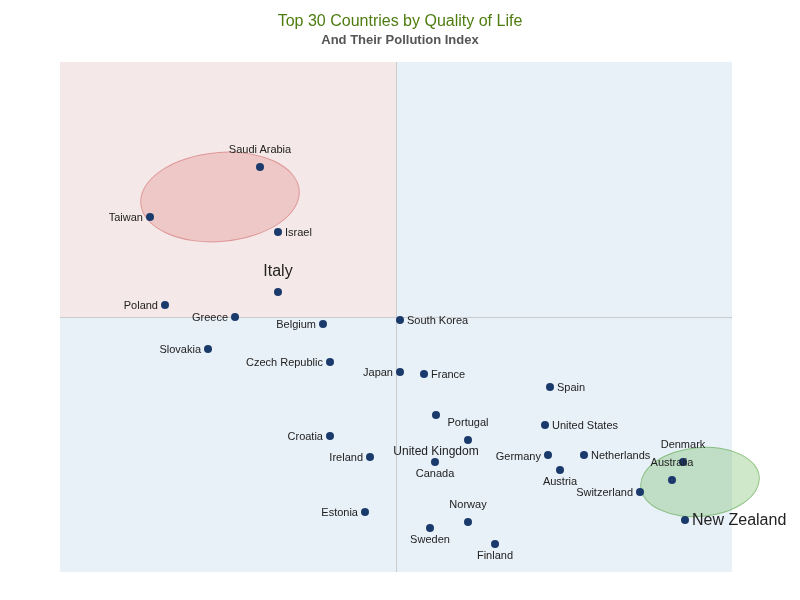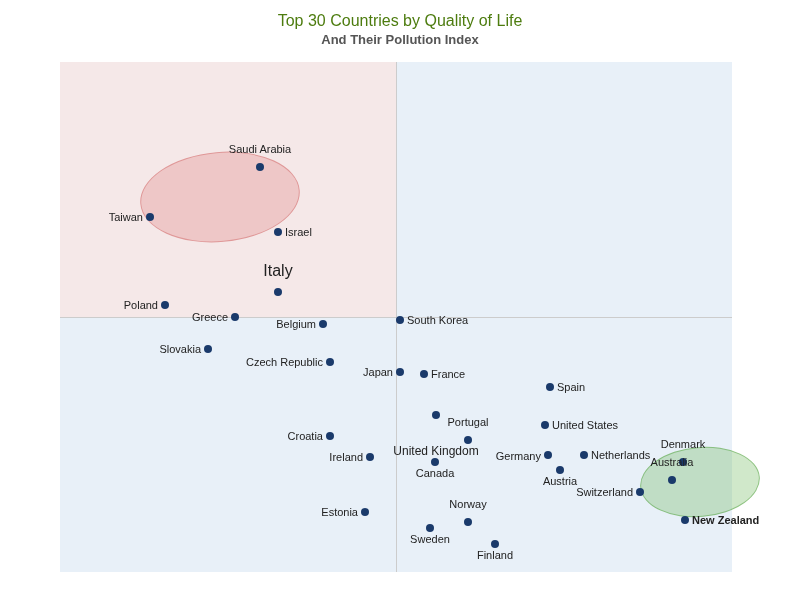--- a/index.html
+++ b/index.html
@@ -197,19 +197,19 @@
         <div style="position: absolute; font-size: 11px; color: rgb(34, 34, 34); white-space: nowrap; left: 612px; top: 406px; transform: translate(-50%, -100%);">Australia</div>
         <div class="point" style="left: 580px; top: 430px;"></div>
         <div style="position: absolute; font-size: 11px; color: rgb(34, 34, 34); white-space: nowrap; left: 573px; top: 430px; transform: translate(-100%, -50%);">Switzerland</div>
         <div class="point" style="left: 305px; top: 450px;"></div>
         <div style="position: absolute; font-size: 11px; color: rgb(34, 34, 34); white-space: nowrap; left: 298px; top: 450px; transform: translate(-100%, -50%);">Estonia</div>
         <div class="point" style="left: 370px; top: 466px;"></div>
         <div style="position: absolute; font-size: 11px; color: rgb(34, 34, 34); white-space: nowrap; left: 370px; top: 471px; transform: translate(-50%, 0px);">Sweden</div>
         <div class="point" style="left: 408px; top: 460px;"></div>
         <div style="position: absolute; font-size: 11px; color: rgb(34, 34, 34); white-space: nowrap; left: 408px; top: 448px; transform: translate(-50%, -100%);">Norway</div>
         <div class="point" style="left: 625px; top: 458px;"></div>
-        <div style="position: absolute; font-size: 11px; color: rgb(34, 34, 34); white-space: nowrap; left: 632px; top: 458px; transform: translate(0px, -50%); font-weight: bold;">New Zealand</div>
+        <div style="position: absolute; font-size: 16px; color: rgb(34, 34, 34); white-space: nowrap; left: 632px; top: 458px; transform: translate(0px, -50%);">New Zealand</div>
         <div class="point" style="left: 435px; top: 482px;"></div>
         <div style="position: absolute; font-size: 11px; color: rgb(34, 34, 34); white-space: nowrap; left: 435px; top: 487px; transform: translate(-50%, 0px);">Finland</div>
       </div>
   </div>
 
 </div>
 
 </body></html>

